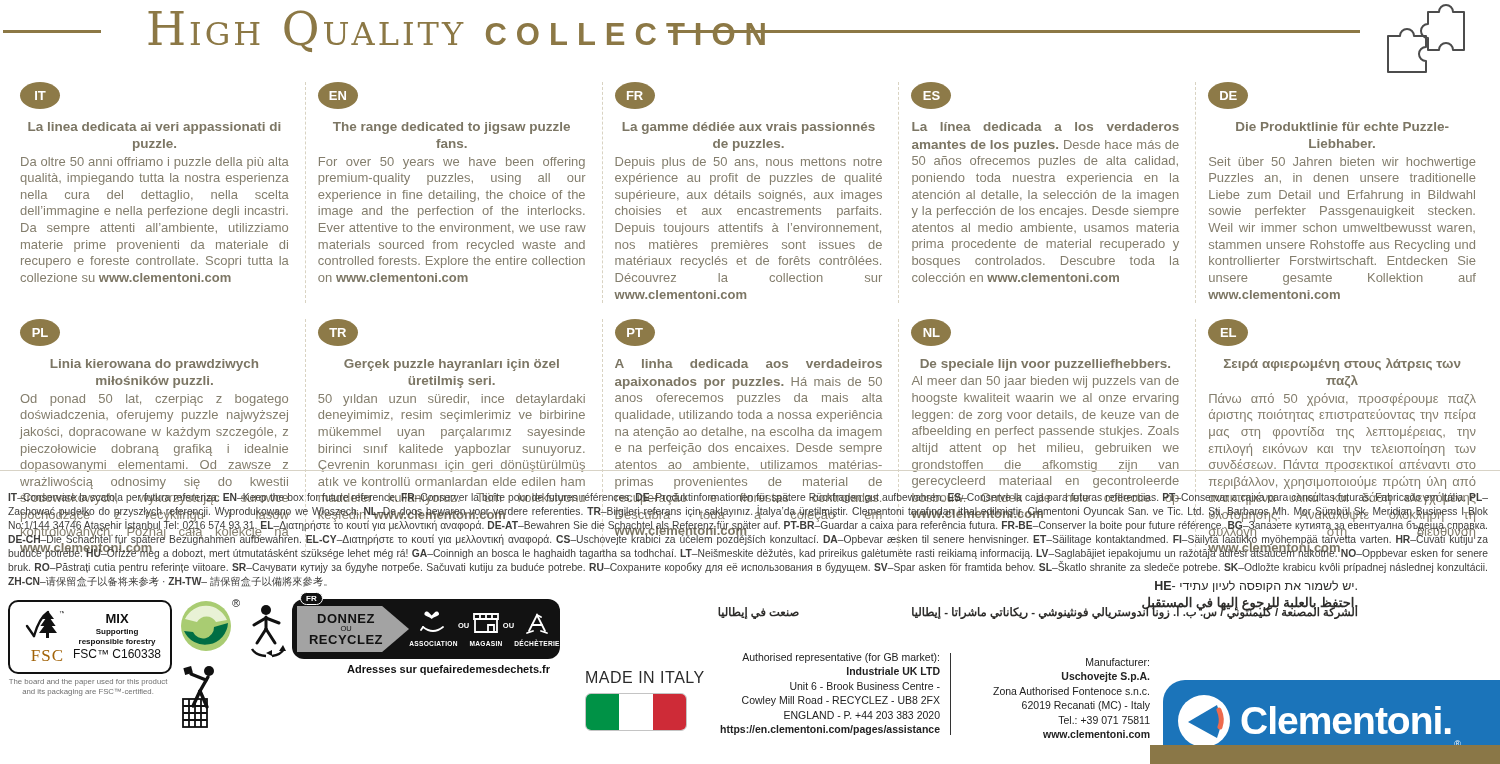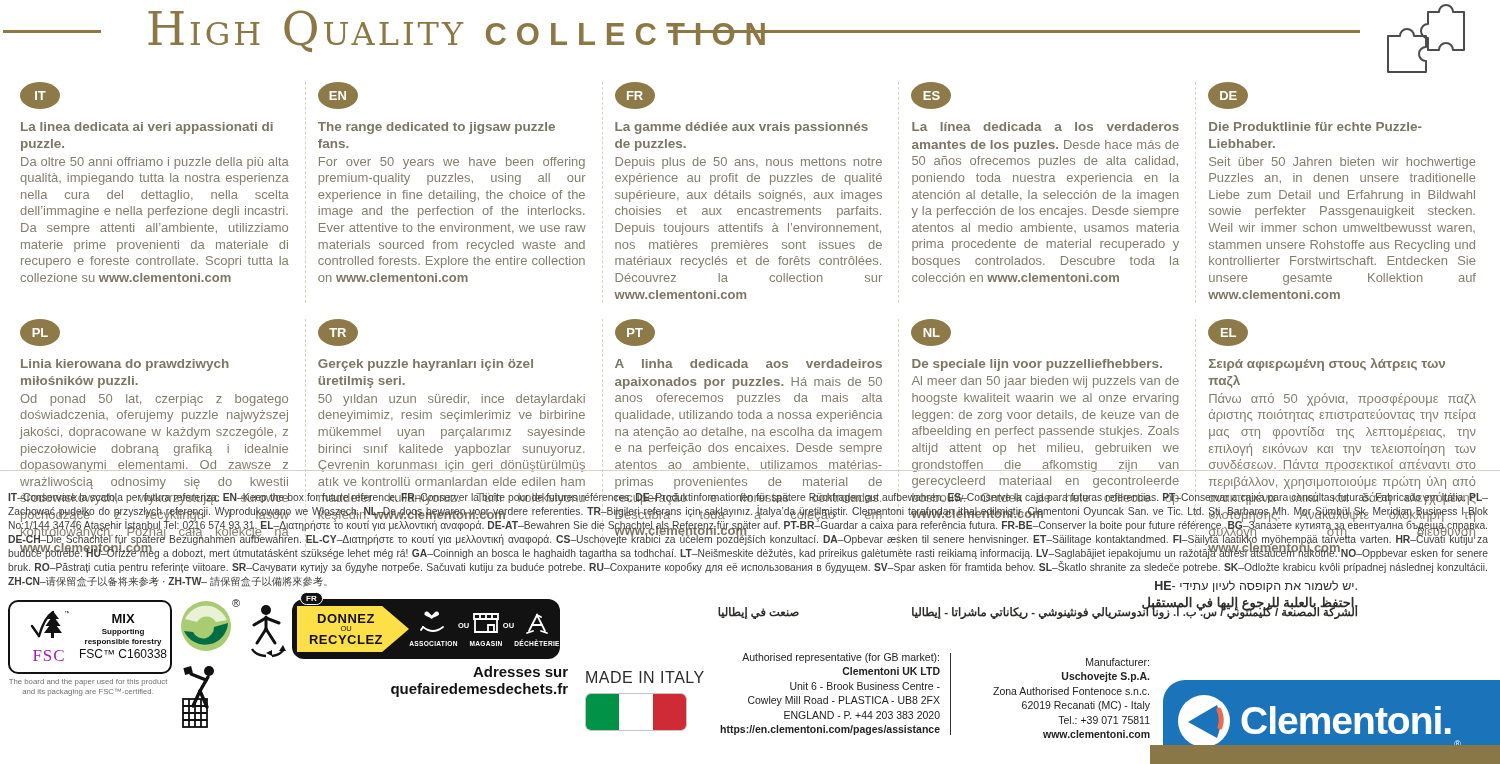--- a/index.html
+++ b/index.html
@@ -20,69 +20,69 @@
   
   #sections{position:absolute;left:8px;top:82px;width:1484px;display:grid;
             grid-template-columns:repeat(5,1fr);row-gap:16px;}
   .sec{padding:0 16px 0 12px;min-height:176px;}
   .sec:not(:nth-child(5n+1)){border-left:1px dashed #d9d3c2;}
   .badge{display:inline-block;background:#8d7a48;color:#fff;border-radius:50%;
          min-width:40px;height:27px;line-height:27px;text-align:center;
          font-weight:700;font-size:13px;padding:0 4px;box-sizing:border-box;}
   .txt{margin:9px 0 0;color:#847e6d;font-size:13px;line-height:1.28;text-align:justify;}
   .head{font-weight:700;color:#7c7664;font-size:13.5px;}
-  .sec.block .head{display:block;margin-bottom:1px;text-align:left;}
+  .sec.block .head{display:block;margin-bottom:1px;text-align:center;}
   .site{font-weight:700;color:#7c7664;}
 
   
   #rule-top{position:absolute;left:0;top:470px;width:1500px;border-top:1px solid #d8d3c6;}
   #fine{position:absolute;left:8px;top:481px;width:1480px;font-size:10.3px;line-height:1.36;
         color:#3e3d3b;text-align:justify;}
   .b{font-weight:700;}
   #he-line{position:absolute;right:142px;top:566px;font-size:12.5px;color:#2e2d2b;text-align:right;}
   #ar-line1{position:absolute;right:142px;top:583px;font-size:13px;color:#2e2d2b;font-weight:700;margin-top:12px;}
   #ar-line2{position:absolute;right:142px;top:605px;display:flex;direction:rtl;gap:112px;
             font-size:11.5px;color:#2e2d2b;font-weight:700;}
 
   
   #footer{position:absolute;left:0;top:595px;width:1500px;height:169px;}
   .abs{position:absolute;}
 
   
   #fsc-box{left:8px;top:5px;width:160px;height:70px;border:2px solid #121212;border-radius:10px;
            display:flex;align-items:center;}
-  #fsc-left{width:54px;text-align:center;color:#a21caf;padding-left:12px;}
+  #fsc-left{width:54px;text-align:right;color:#a16207;}
   #fsc-left .fsc-word{font-family:"Liberation Serif",serif;font-size:17px;letter-spacing:1px;margin-top:-2px;}
   #fsc-right{flex:1;text-align:center;color:#111;line-height:1.15;}
   .fsc-mix{font-weight:700;font-size:13px;}
   .fsc-sup{font-weight:700;font-size:8px;}
   .fsc-cert{font-size:12px;margin-top:2px;}
   #fsc-caption{left:2px;top:82px;width:172px;text-align:center;font-size:7.8px;color:#6f6f6f;line-height:1.25;}
 
   
   #greendot{left:180px;top:5px;}
   #greendot-r{left:232px;top:2px;font-size:11px;color:#222;}
   #triman{left:246px;top:8px;}
 
   
   #donnez{left:292px;top:4px;width:268px;height:60px;background:#121212;border-radius:12px;
           display:flex;align-items:center;}
   #fr-pill{position:absolute;left:8px;top:-7px;background:#121212;border:1.5px solid #fff;
            border-radius:8px;color:#fff;font-size:8px;font-weight:700;padding:1px 5px;}
-  #donnez-white{width:112px;height:46px;background:#fde047;margin-left:5px;
+  #donnez-white{width:112px;height:46px;background:#a3a3a3;margin-left:5px;
                 clip-path:polygon(0 0,76% 0,100% 50%,76% 100%,0 100%);
                 display:flex;flex-direction:column;justify-content:center;text-align:center;
                 color:#121212;line-height:1.02;padding-right:14px;box-sizing:border-box;}
   .dz-big{font-weight:700;font-size:13px;letter-spacing:.5px;}
   .dz-ou{font-size:7.5px;}
   #donnez-opts{flex:1;display:flex;align-items:center;justify-content:space-evenly;color:#fff;}
   .opt{text-align:center;}
   .opt-label{font-size:6.6px;font-weight:700;letter-spacing:.3px;margin-top:1px;}
   .ou-sep{font-size:7.5px;font-weight:700;margin-top:-8px;}
-  #adresses{left:338px;top:68px;width:230px;text-align:right;font-size:15px;font-weight:700;color:#121212;}
+  #adresses{left:320px;top:68px;width:230px;text-align:right;font-size:11px;font-weight:700;color:#121212;}
 
   
   #tidyman{left:178px;top:70px;}
   #pellicola{left:232px;top:72px;font-size:9.5px;font-weight:700;color:#1c1c1c;line-height:1.35;}
 
   
   #mii{left:585px;top:74px;font-size:16px;font-weight:400;color:#2b2b2b;letter-spacing:.5px;}
   #flag{left:585px;top:98px;width:100px;height:36px;border:1px solid #c4c4c4;border-radius:6px;
         overflow:hidden;display:flex;}
   #flag div{flex:1;}
@@ -298,23 +298,23 @@
 
     <div class="abs" id="mii">MADE IN ITALY</div>
     <div class="abs" id="flag">
       <div class="fl-g"></div>
       <div class="fl-w"></div>
       <div class="fl-r"></div>
     </div>
 
     <div class="abs addr" id="uk-block">
       <div>Authorised representative (for GB market):</div>
-      <div class="b">Clementoni UK LTD</div>
+      <div class="b">Industriale UK LTD</div>
       <div>Unit 6 - Brook Business Centre -</div>
-      <div>Cowley Mill Road - PLASTICA - UB8 2FX</div>
+      <div>Cowley Mill Road - RECYCLEZ - UB8 2FX</div>
       <div>ENGLAND - P. +44 203 383 2020</div>
       <div class="b">https://en.clementoni.com/pages/assistance</div>
     </div>
 
     <div class="abs" id="addr-divider"></div>
 
     <div class="abs addr" id="mfr-block">
       <div>Manufacturer:</div>
       <div class="b">Uschovejte S.p.A.</div>
       <div>Zona Authorised Fontenoce s.n.c.</div>

